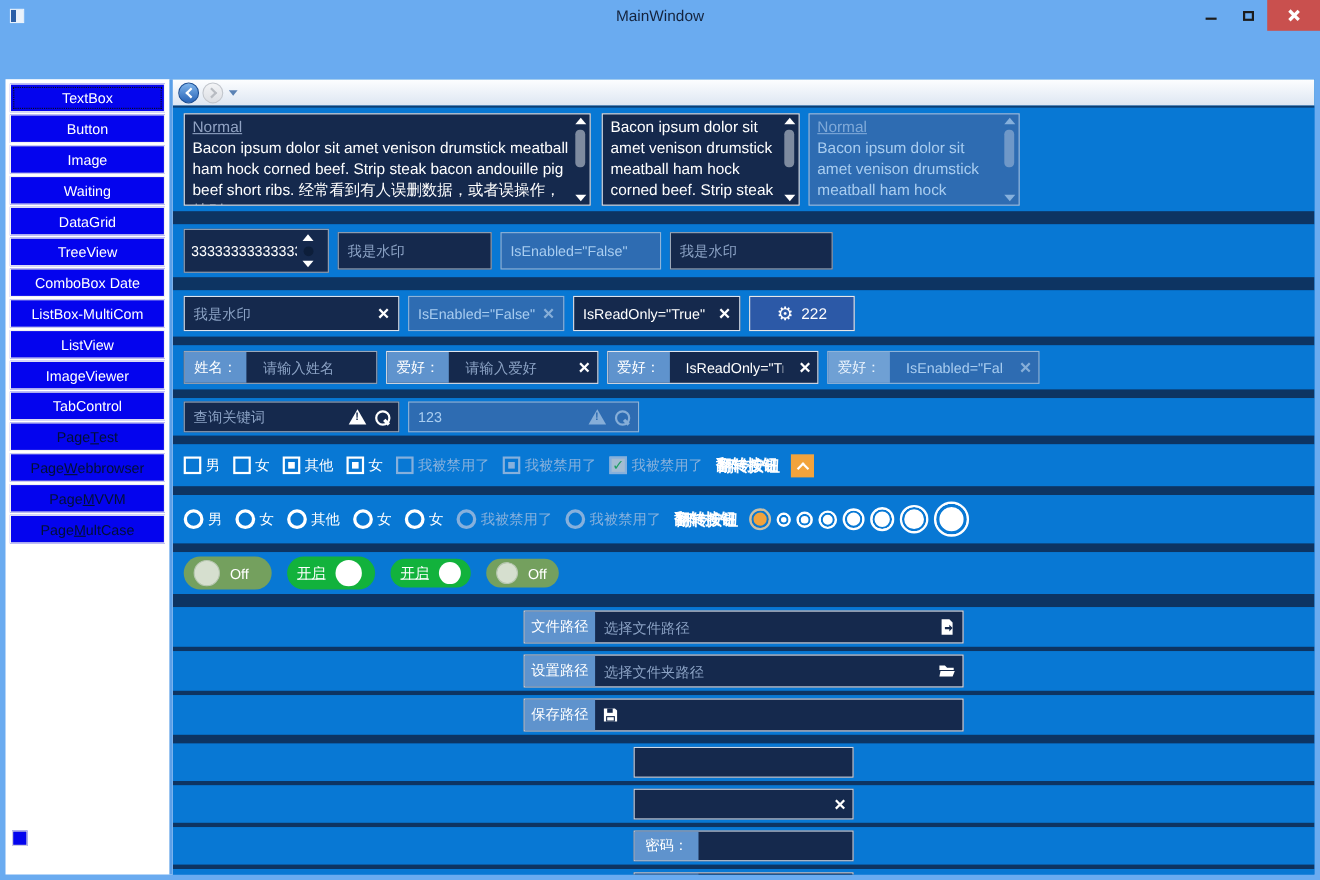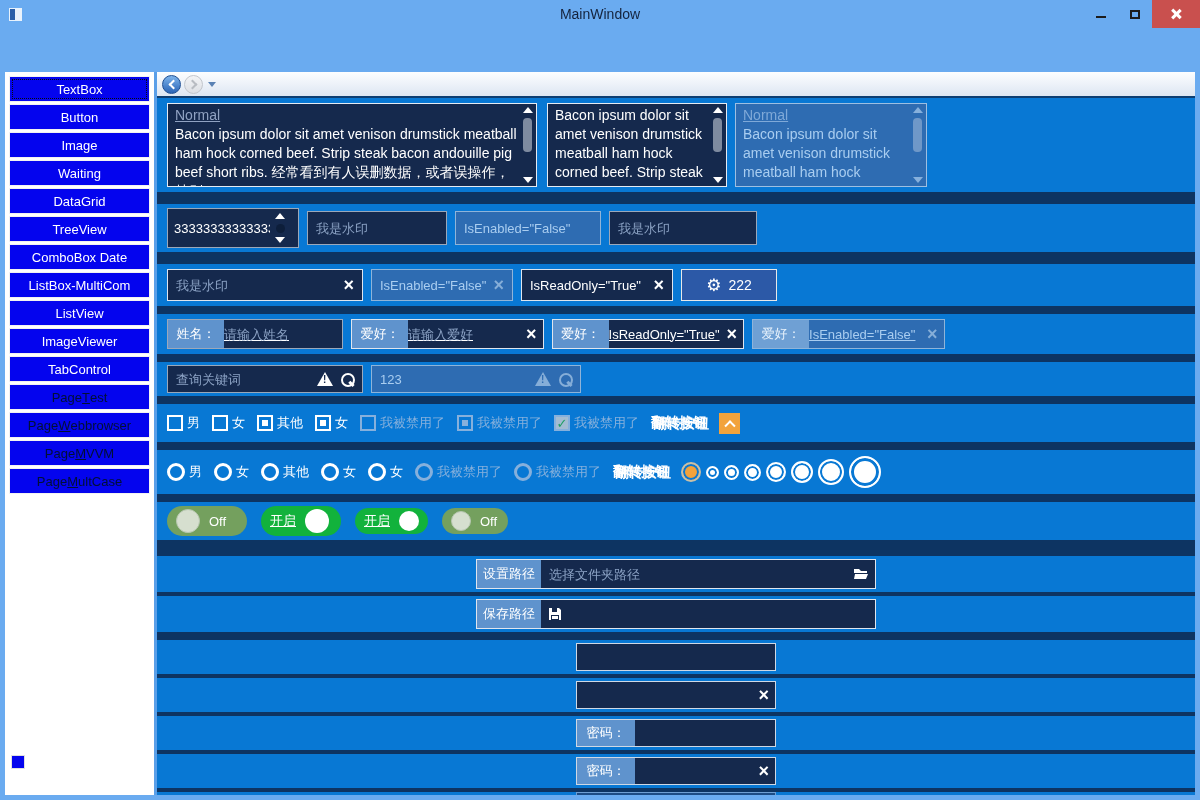--- a/index.html
+++ b/index.html
@@ -84,21 +84,21 @@
   
   .r3 { height:42px; }
   .tb.h32 { height:32px; }
   .gearbox { width:96px; height:32px; background:#2c59a7; border:1px solid #e8e8e8; display:flex; align-items:center; justify-content:center; gap:7px; color:#fff; font-size:14px; cursor:pointer; }
   .gear-glyph { font-size:17px; line-height:1; color:#fff; }
 
   
   .r4 { height:40px; }
   .lblbox { display:flex; align-items:stretch; height:30px; border:1px solid #dfe5ee; background:#15294d; }
   .lblbox .lab { flex:none; width:56px; background:#5f93cd; color:#fff; font-size:13px; display:flex; align-items:center; justify-content:center; }
-  .lblbox input { width:118px; background:transparent; border:none; outline:none; color:#fff; font-size:13px; font-family:inherit; padding:0 0;text-decoration:underline; }
+  .lblbox input { width:118px; background:transparent; border:none; outline:none; color:#fff; font-size:13px; font-family:inherit; padding:0 15px; }
   .lblbox input::placeholder { color:#8ba2c4; }
   .lblbox .clear-x { margin:auto 6px auto 0; }
   .lblbox.grayb { border-color:#9ba8ba; }
   .lblbox.dis { background:#2e6cb2; border-color:#8fb4d9; }
   .lblbox.dis .lab { background:#6fa0d4; color:#e8f2fc; }
   .lblbox.dis input { color:#a9cdf0; }
 
   
   .r5 { height:34px; }
   .sbox { width:196px; height:28px; }
@@ -435,20 +435,32 @@
           <span class="tlabel">开启</span>
           <span class="knob"></span>
         </div>
       <div class="tgl off sm">
           <span class="knob"></span>
           <span class="tlabel">Off</span>
         </div>
     </div>
     <div class="sep h12"></div>
 
+    <div class="row rp">
+      <div class="pathbox">
+        <span class="lab">文件路径</span>
+        <input placeholder="选择文件路径" style="">
+        <span class="picon">
+          <svg width="16" height="16" viewBox="0 0 16 16">
+              <path d="M3 1h7l3 3v11H3z" fill="#fff"></path>
+              <path d="M6 8h4V6l3 3-3 3v-2H6z" fill="#15294d"></path>
+            </svg>
+        </span>
+      </div>
+    </div>
     <div class="sep h4"></div>
     <div class="row rp">
       <div class="pathbox">
         <span class="lab">设置路径</span>
         <input placeholder="选择文件夹路径" style="">
         <span class="picon">
           <svg width="16" height="16" viewBox="0 0 16 16">
               <path d="M1 3h5l2 2h6v2H1z" fill="#fff"></path>
               <path d="M2 8h13l-2 5H1z" fill="#fff"></path>
             </svg>

